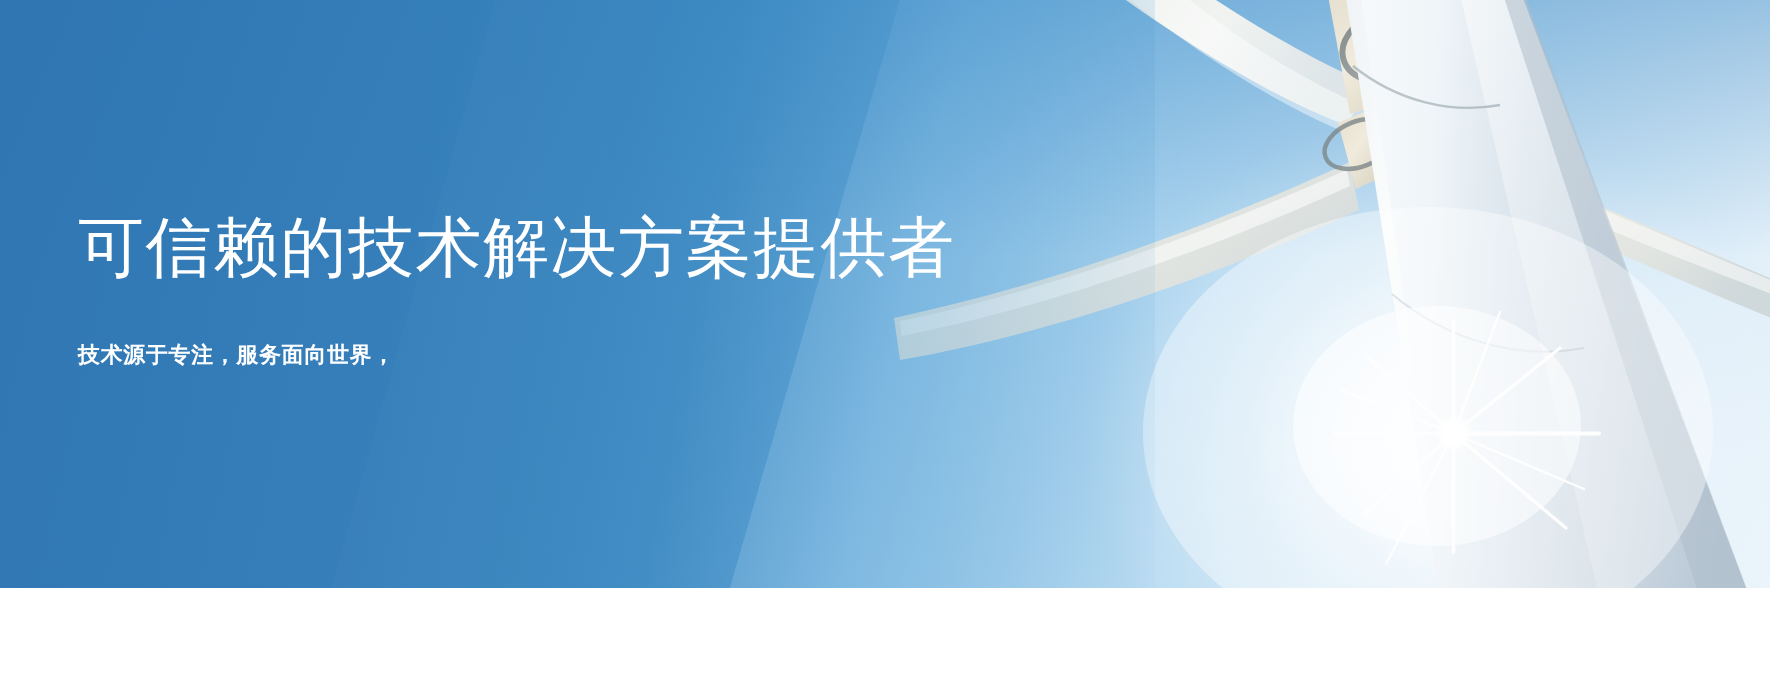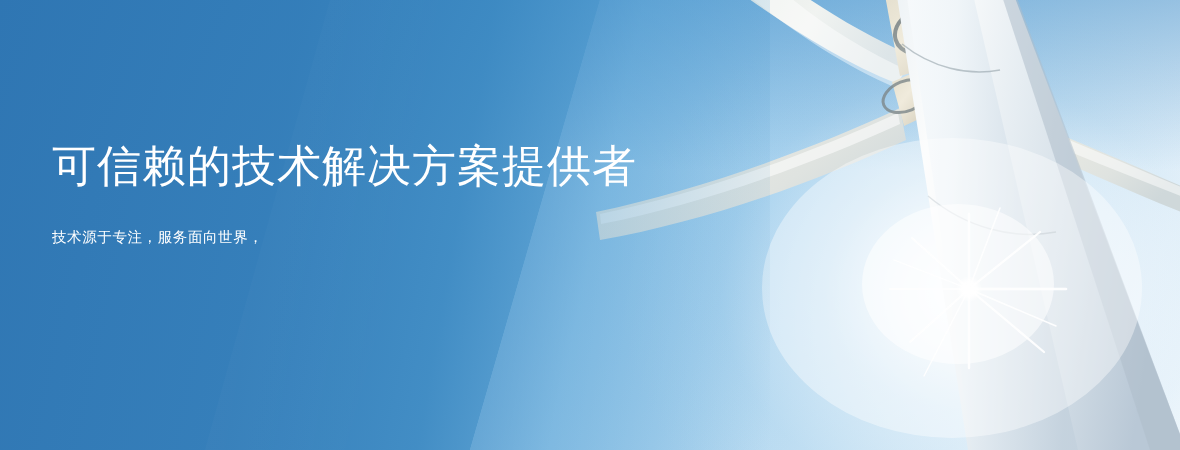--- a/index.html
+++ b/index.html
@@ -2,21 +2,21 @@
 <html><head>
 <meta charset="utf-8">
 <title>Banner</title>
 <style>
   html,body{margin:0;padding:0;background:#fff;}
   body{font-family:"Liberation Sans","DejaVu Sans",sans-serif;}
 
   .banner{
     position:relative;
     width:1180px;
-    height:450px;
+    height:392px;
     overflow:hidden;
     background:#8fc0e4;
   }
 
   
   .sky{
     position:absolute; inset:0;
     background:
       radial-gradient(ellipse 520px 460px at 960px 290px,
           rgba(255,255,255,0.95) 0%,
@@ -86,21 +86,21 @@
     letter-spacing:1px;
     white-space:nowrap;
   }
   .sub{margin:0; padding-top:32px;}
   .sub-line{
     display:block;
     font-size:14.5px;
     line-height:30px;
     color:#ffffff;
     letter-spacing:0.6px;
-    font-weight:400;
+    font-weight:700;
     white-space:nowrap;
   }
 </style>
 </head>
 <body>
 
 <div class="banner">
 
   <div class="sky"></div>
   <div class="sky-top-tint"></div>

